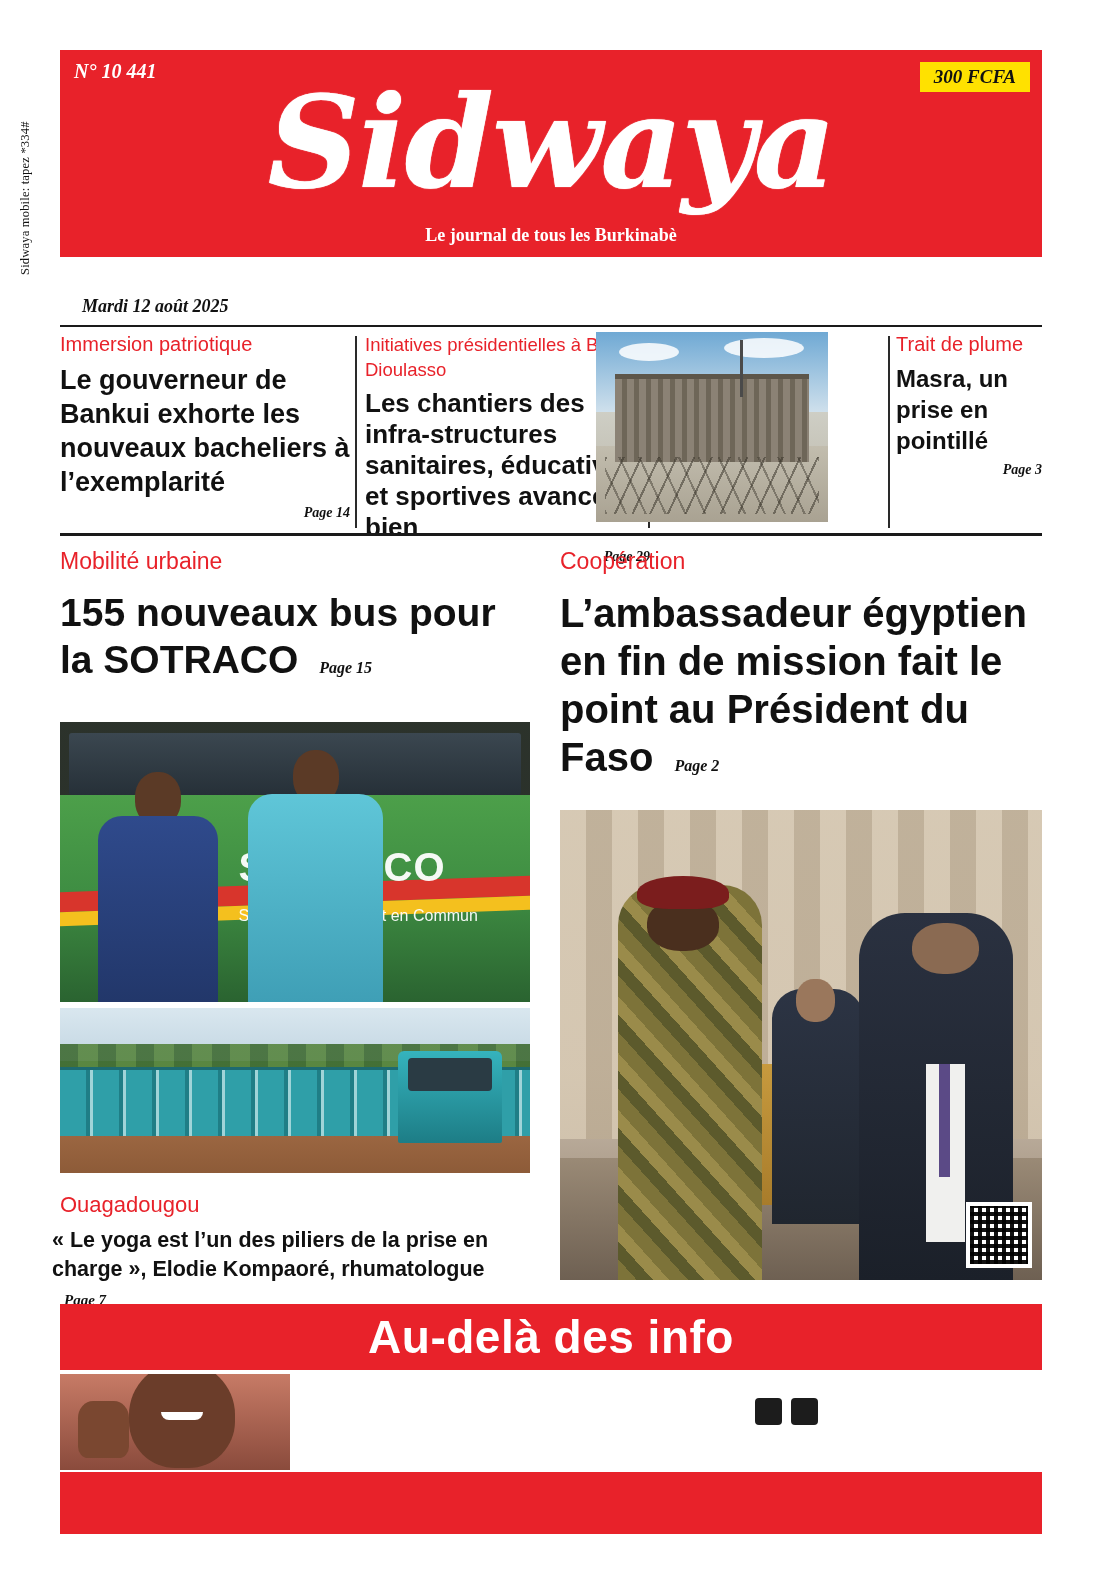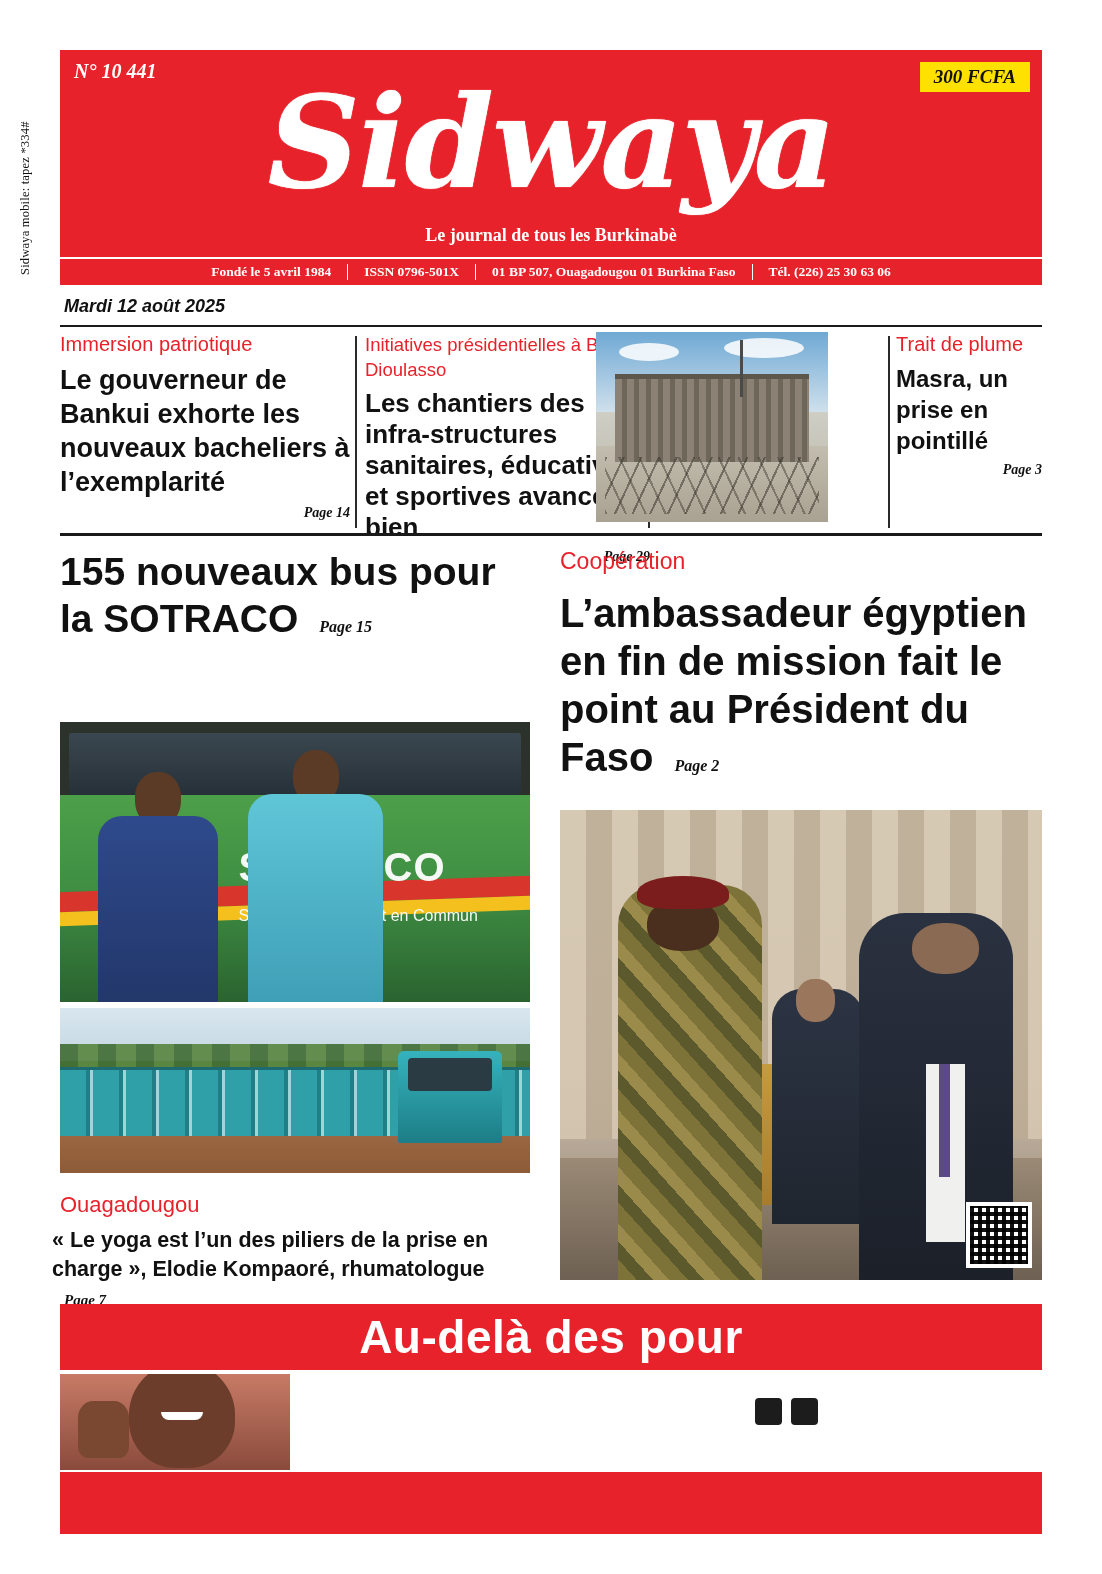--- a/index.html
+++ b/index.html
@@ -127,23 +127,23 @@
     padding: 0 16px;
     white-space: nowrap;
   }
   .infobar span + span {
     border-left: 1.5px solid #ffffff;
   }
 
   
   .dateline {
     position: absolute;
-    left: 64px;
+    left: 82px;
     top: 296px;
-    font-family: Liberation Sans, sans-serif;
+    font-family: Liberation Serif, serif;
     font-style: italic;
     font-weight: bold;
     font-size: 18px;
     color: #111;
   }
   .rule-top {
     position: absolute;
     left: 60px;
     top: 325px;
     width: 982px;
@@ -585,26 +585,20 @@
   <div class="side-strip">Sidwaya mobile: tapez *334#</div>
 
   <div class="masthead">
     <div class="issue-no">N° 10 441</div>
     <div class="price-box">300 FCFA</div>
     <div class="logo">Sidwaya</div>
     <div class="slogan">Le journal de tous les Burkinabè</div>
     <div class="website">www.sidwaya.info</div>
   </div>
 
-  <div class="infobar">
-    <span>Fondé le 5 avril 1984</span>
-    <span>ISSN 0796-501X</span>
-    <span>01 BP 507, Ouagadougou 01 Burkina Faso</span>
-    <span>Tél. (226) 25 30 63 06</span>
-  </div>
 
   <div class="dateline">Mardi 12 août 2025</div>
   <div class="rule-top"></div>
 
   <div class="teaser-row">
 
     <div class="teaser t1">
       <p class="kicker">Immersion patriotique</p>
       <p class="headline">Le gouverneur de Bankui exhorte les nouveaux bacheliers à l’exemplarité</p>
       <span class="pageref right">Page 14</span>
@@ -633,20 +627,21 @@
     <div class="tp-cloud" style="left:55%;top:3%;width:80px;height:20px;"></div>
     <div class="tp-ground"></div>
     <div class="tp-building"></div>
     <div class="tp-crane"></div>
     <div class="tp-rebar"></div>
   </div>
 
   <div class="rule-mid"></div>
 
   <div class="col-left">
+    <p class="kicker-lg">Mobilité urbaine</p>
     <p class="lead-left">
       <span>155 nouveaux bus pour la SOTRACO</span>
       <span class="pageref">Page 15</span>
     </p>
   </div>
 
   <div class="photo-bus-top">
     <div class="pb-bus-body"></div>
     <div class="pb-window"></div>
     <div class="pb-stripe-red"></div>
@@ -698,21 +693,21 @@
     <div class="pc-diplomat"></div>
     <div class="pc-shirt"></div>
     <div class="pc-tie"></div>
     <div class="pc-head-d"></div>
     <div class="pc-qr">
       <div class="pc-qr-inner"></div>
     </div>
   </div>
 
   <div class="banner">
-    <span class="banner-text">Au-delà des pour</span>
+    <span class="banner-text">Au-delà des info</span>
   </div>
 
   <div class="bottom-area"></div>
   <div class="bottom-photo">
     <div class="bp-face"></div>
     <div class="bp-smile"></div>
     <div class="bp-hand"></div>
   </div>
   <div class="squares">
     <div class="sq"></div>

